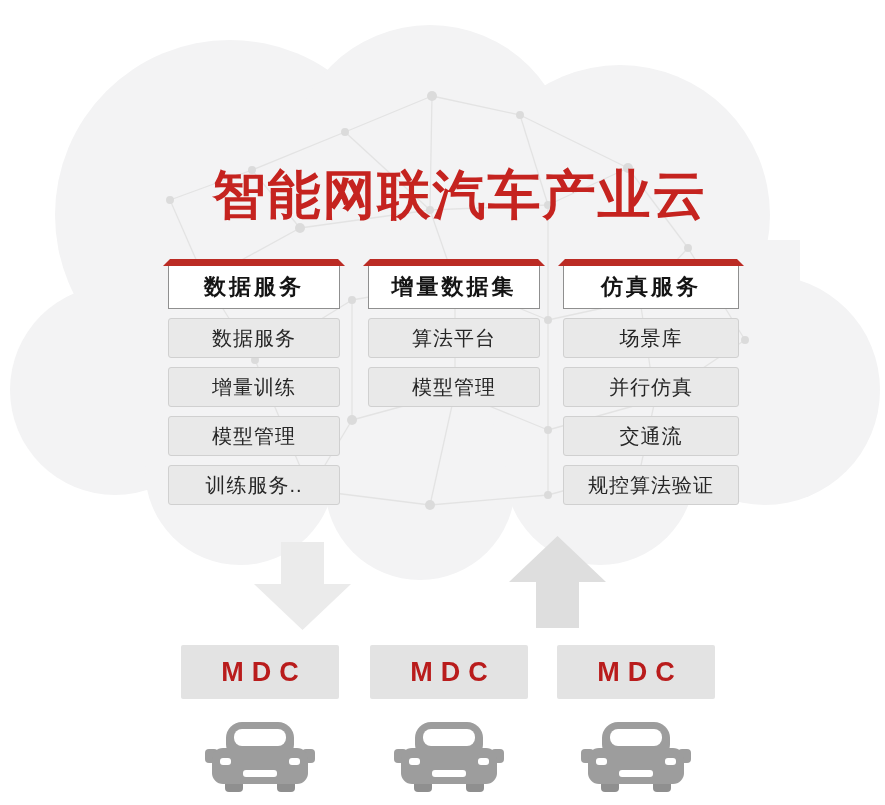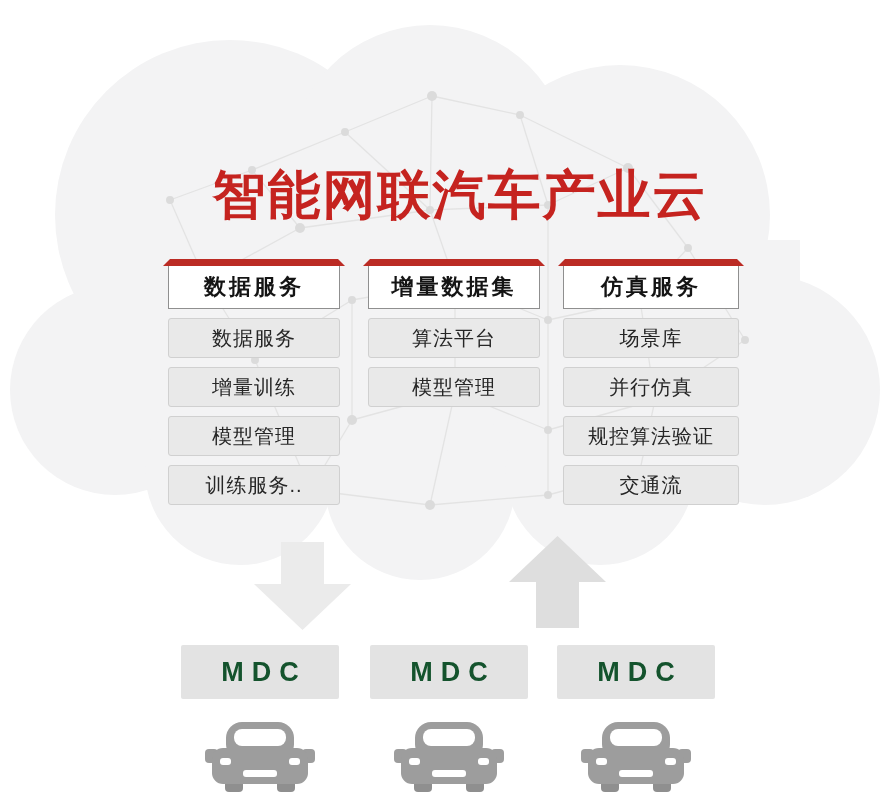--- a/index.html
+++ b/index.html
@@ -34,21 +34,21 @@
   .col-train{left:368px;top:265px;}
   .col-sim{left:563px;top:265px;width:176px;}
   
   .arrow{position:absolute;z-index:1;}
   .arrow-down{left:245px;top:542px;}
   .arrow-up{left:500px;top:536px;}
   
   .mdc-box{
     position:absolute;top:645px;width:158px;height:54px;background:#e3e3e3;border-radius:2px;
     display:flex;align-items:center;justify-content:center;
-    font-size:27px;font-weight:bold;letter-spacing:8px;text-indent:8px;color:#14532d;z-index:2;
+    font-size:27px;font-weight:bold;letter-spacing:8px;text-indent:8px;color:#b91c1c;z-index:2;
   }
   .mdc-1{left:181px;} .mdc-2{left:370px;} .mdc-3{left:557px;}
   
   .car{position:absolute;top:722px;width:110px;height:72px;z-index:2;}
   .car-1{left:205px;} .car-2{left:394px;} .car-3{left:581px;}
 </style>
 </head>
 <body>
 
 <div class="stage">
@@ -159,22 +159,22 @@
     <div class="svc-item">模型管理</div>
   </div>
 
   <div class="col col-sim">
     <div class="col-hdr">
       <span class="col-hdr-top"></span>
       <span>仿真服务</span>
     </div>
     <div class="svc-item">场景库</div>
     <div class="svc-item">并行仿真</div>
+    <div class="svc-item">交通流</div>
     <div class="svc-item">规控算法验证</div>
-    <div class="svc-item">交通流</div>
   </div>
 
   <svg class="arrow arrow-down" width="115" height="90" viewBox="0 0 115 90" aria-hidden="true">
     <polygon points="36,0 79,0 79,42 106,42 57.5,88 9,42 36,42" fill="#ebebeb"></polygon>
   </svg>
   <svg class="arrow arrow-up" width="115" height="92" viewBox="0 0 115 92" aria-hidden="true">
     <polygon points="57.5,0 106,46 79,46 79,92 36,92 36,46 9,46" fill="#dedede"></polygon>
   </svg>
 
   <div class="mdc-box mdc-1">MDC</div>

